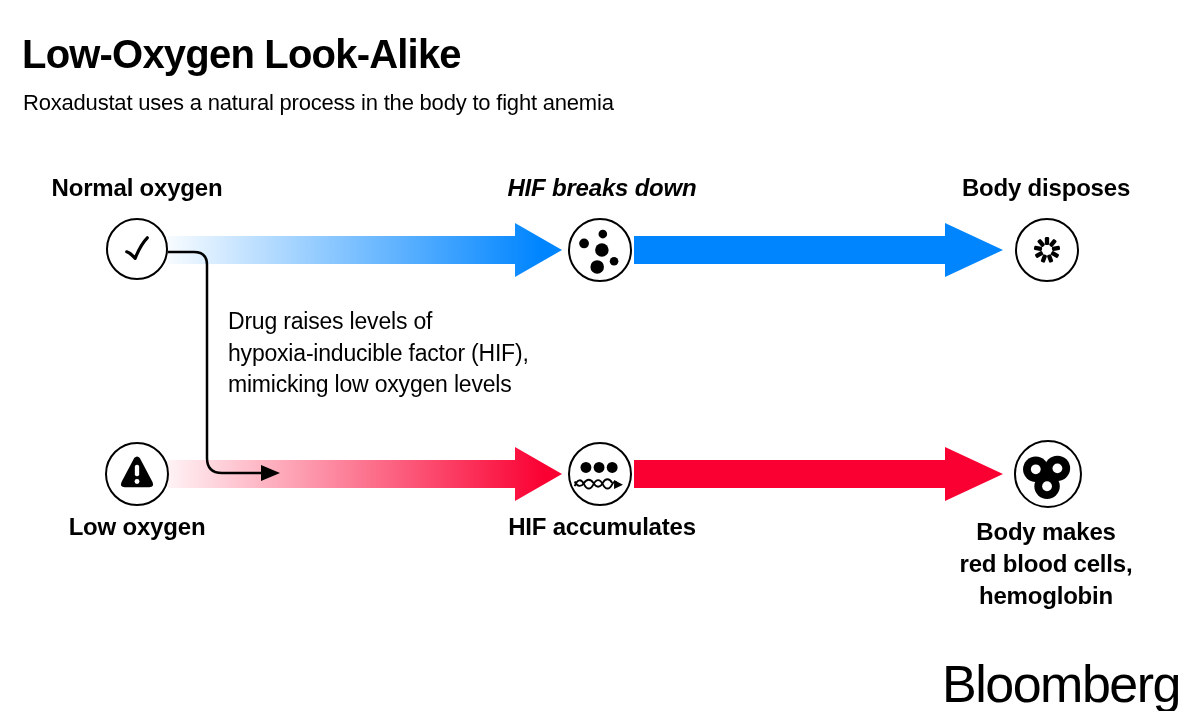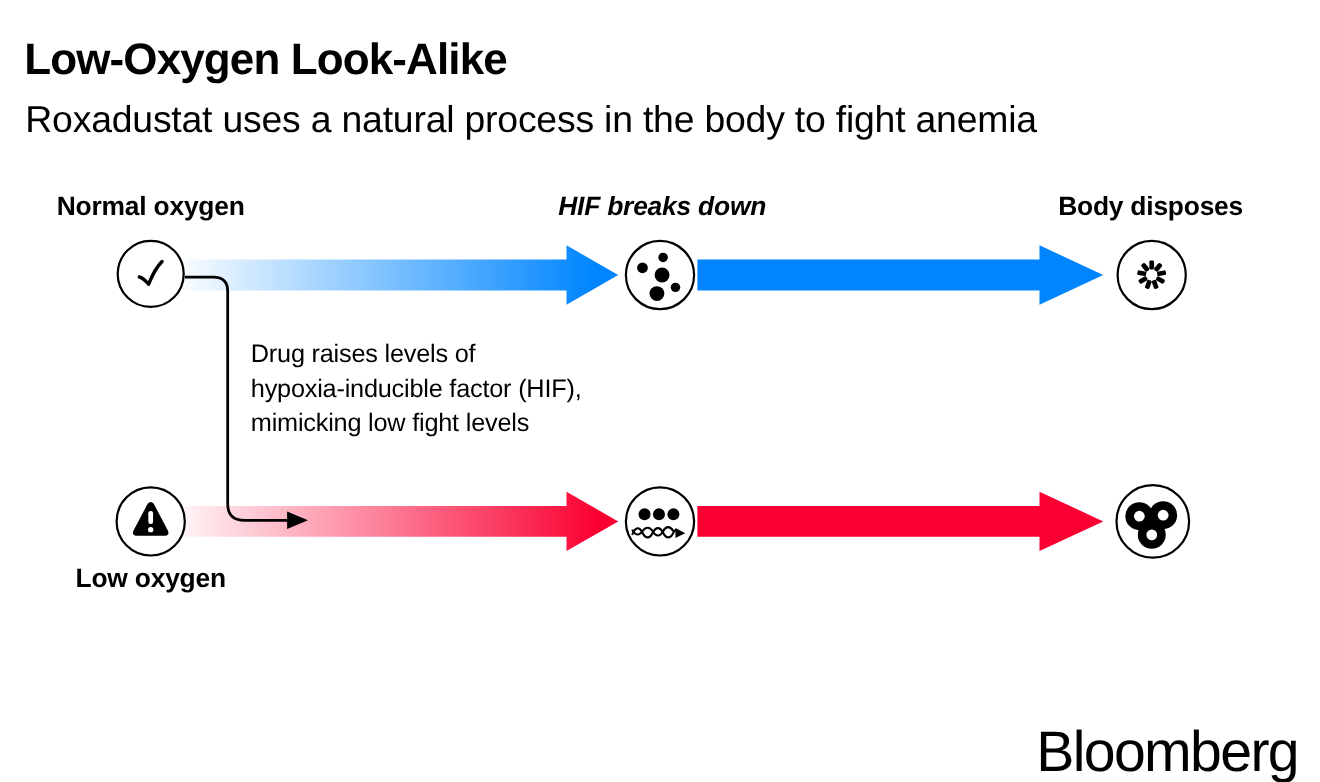--- a/index.html
+++ b/index.html
@@ -2,21 +2,21 @@
 <html style="--blue: #0085ff; --red: #fa0032; --ink: #000000; --background: #ffffff;"><head>
 <meta charset="utf-8">
 <style>
   html,body { margin:0; padding:0; }
   .canvas {
     position:relative; width:1200px; height:711px; background:#ffffff;
     font-family:"Liberation Sans", sans-serif; color:#000; overflow:hidden;
   }
   .abs { position:absolute; }
   .title { left:22px; top:32px; font-size:40px; font-weight:bold; letter-spacing:-0.8px; }
-  .subtitle { left:23px; top:90px; font-size:34px; letter-spacing:-0.2px; }
+  .subtitle { left:23px; top:90px; font-size:22px; letter-spacing:-0.2px; }
   .node-label { font-size:24px; font-weight:bold; text-align:center; width:300px; letter-spacing:-0.2px; }
   .row1-label { top:174px; }
   .row2-label { top:513px; }
   .multiline { white-space:pre-line; line-height:32px; }
   .annotation { left:228px; top:306px; font-size:23px; line-height:31.5px; white-space:pre-line; letter-spacing:-0.2px; }
   .logo { right:20px; top:654px; font-size:52px; font-weight:normal; letter-spacing:-1.5px; }
   .node {
     position:absolute; box-sizing:border-box; background:#fff;
     border:2.5px solid #000; border-radius:50%;
     display:flex; align-items:center; justify-content:center;
@@ -94,21 +94,21 @@
         <rect x="-2.3" y="-14" width="4.6" height="8.6" rx="1.4" transform="rotate(200)"></rect>
         <rect x="-2.3" y="-14" width="4.6" height="8.6" rx="1.4" transform="rotate(240)"></rect>
         <rect x="-2.3" y="-14" width="4.6" height="8.6" rx="1.4" transform="rotate(280)"></rect>
         <rect x="-2.3" y="-14" width="4.6" height="8.6" rx="1.4" transform="rotate(320)"></rect>
       </g>
     </svg>
   </div>
 
   <div class="abs annotation">Drug raises levels of
 hypoxia-inducible factor (HIF),
-mimicking low fight levels</div>
+mimicking low oxygen levels</div>
 
   <div class="node" style="left:105px; top:442px; width:64px; height:64px;">
     <svg viewBox="-32 -32 64 64">
       <path d="M -3 -17 Q 0 -20.5 3 -17 L 16.5 8.5 Q 19 14 13 14 L -13 14 Q -19 14 -16.5 8.5 Z" fill="#000"></path>
       <rect x="-2.3" y="-10" width="4.6" height="12.5" rx="2.2" fill="#fff"></rect>
       <circle cx="0" cy="8" r="2.6" fill="#fff"></circle>
     </svg>
   </div>
 
   <div class="node" style="left:568px; top:442px; width:64px; height:64px;">
@@ -133,16 +133,20 @@
       </g>
       <g fill="#fff">
         <circle cx="-13" cy="-5" r="5.2"></circle>
         <circle cx="10" cy="-6" r="5.2"></circle>
         <circle cx="-1" cy="13" r="5.2"></circle>
       </g>
     </svg>
   </div>
 
   <div class="abs node-label row2-label" style="left:-13px;">Low oxygen</div>
+  <div class="abs node-label row2-label" style="left:452px;">HIF accumulates</div>
+  <div class="abs node-label multiline" style="left:896px; top:516px;">Body makes
+red blood cells,
+hemoglobin</div>
 
   <div class="abs logo">Bloomberg</div>
 
 </div>
 
 </body></html>

